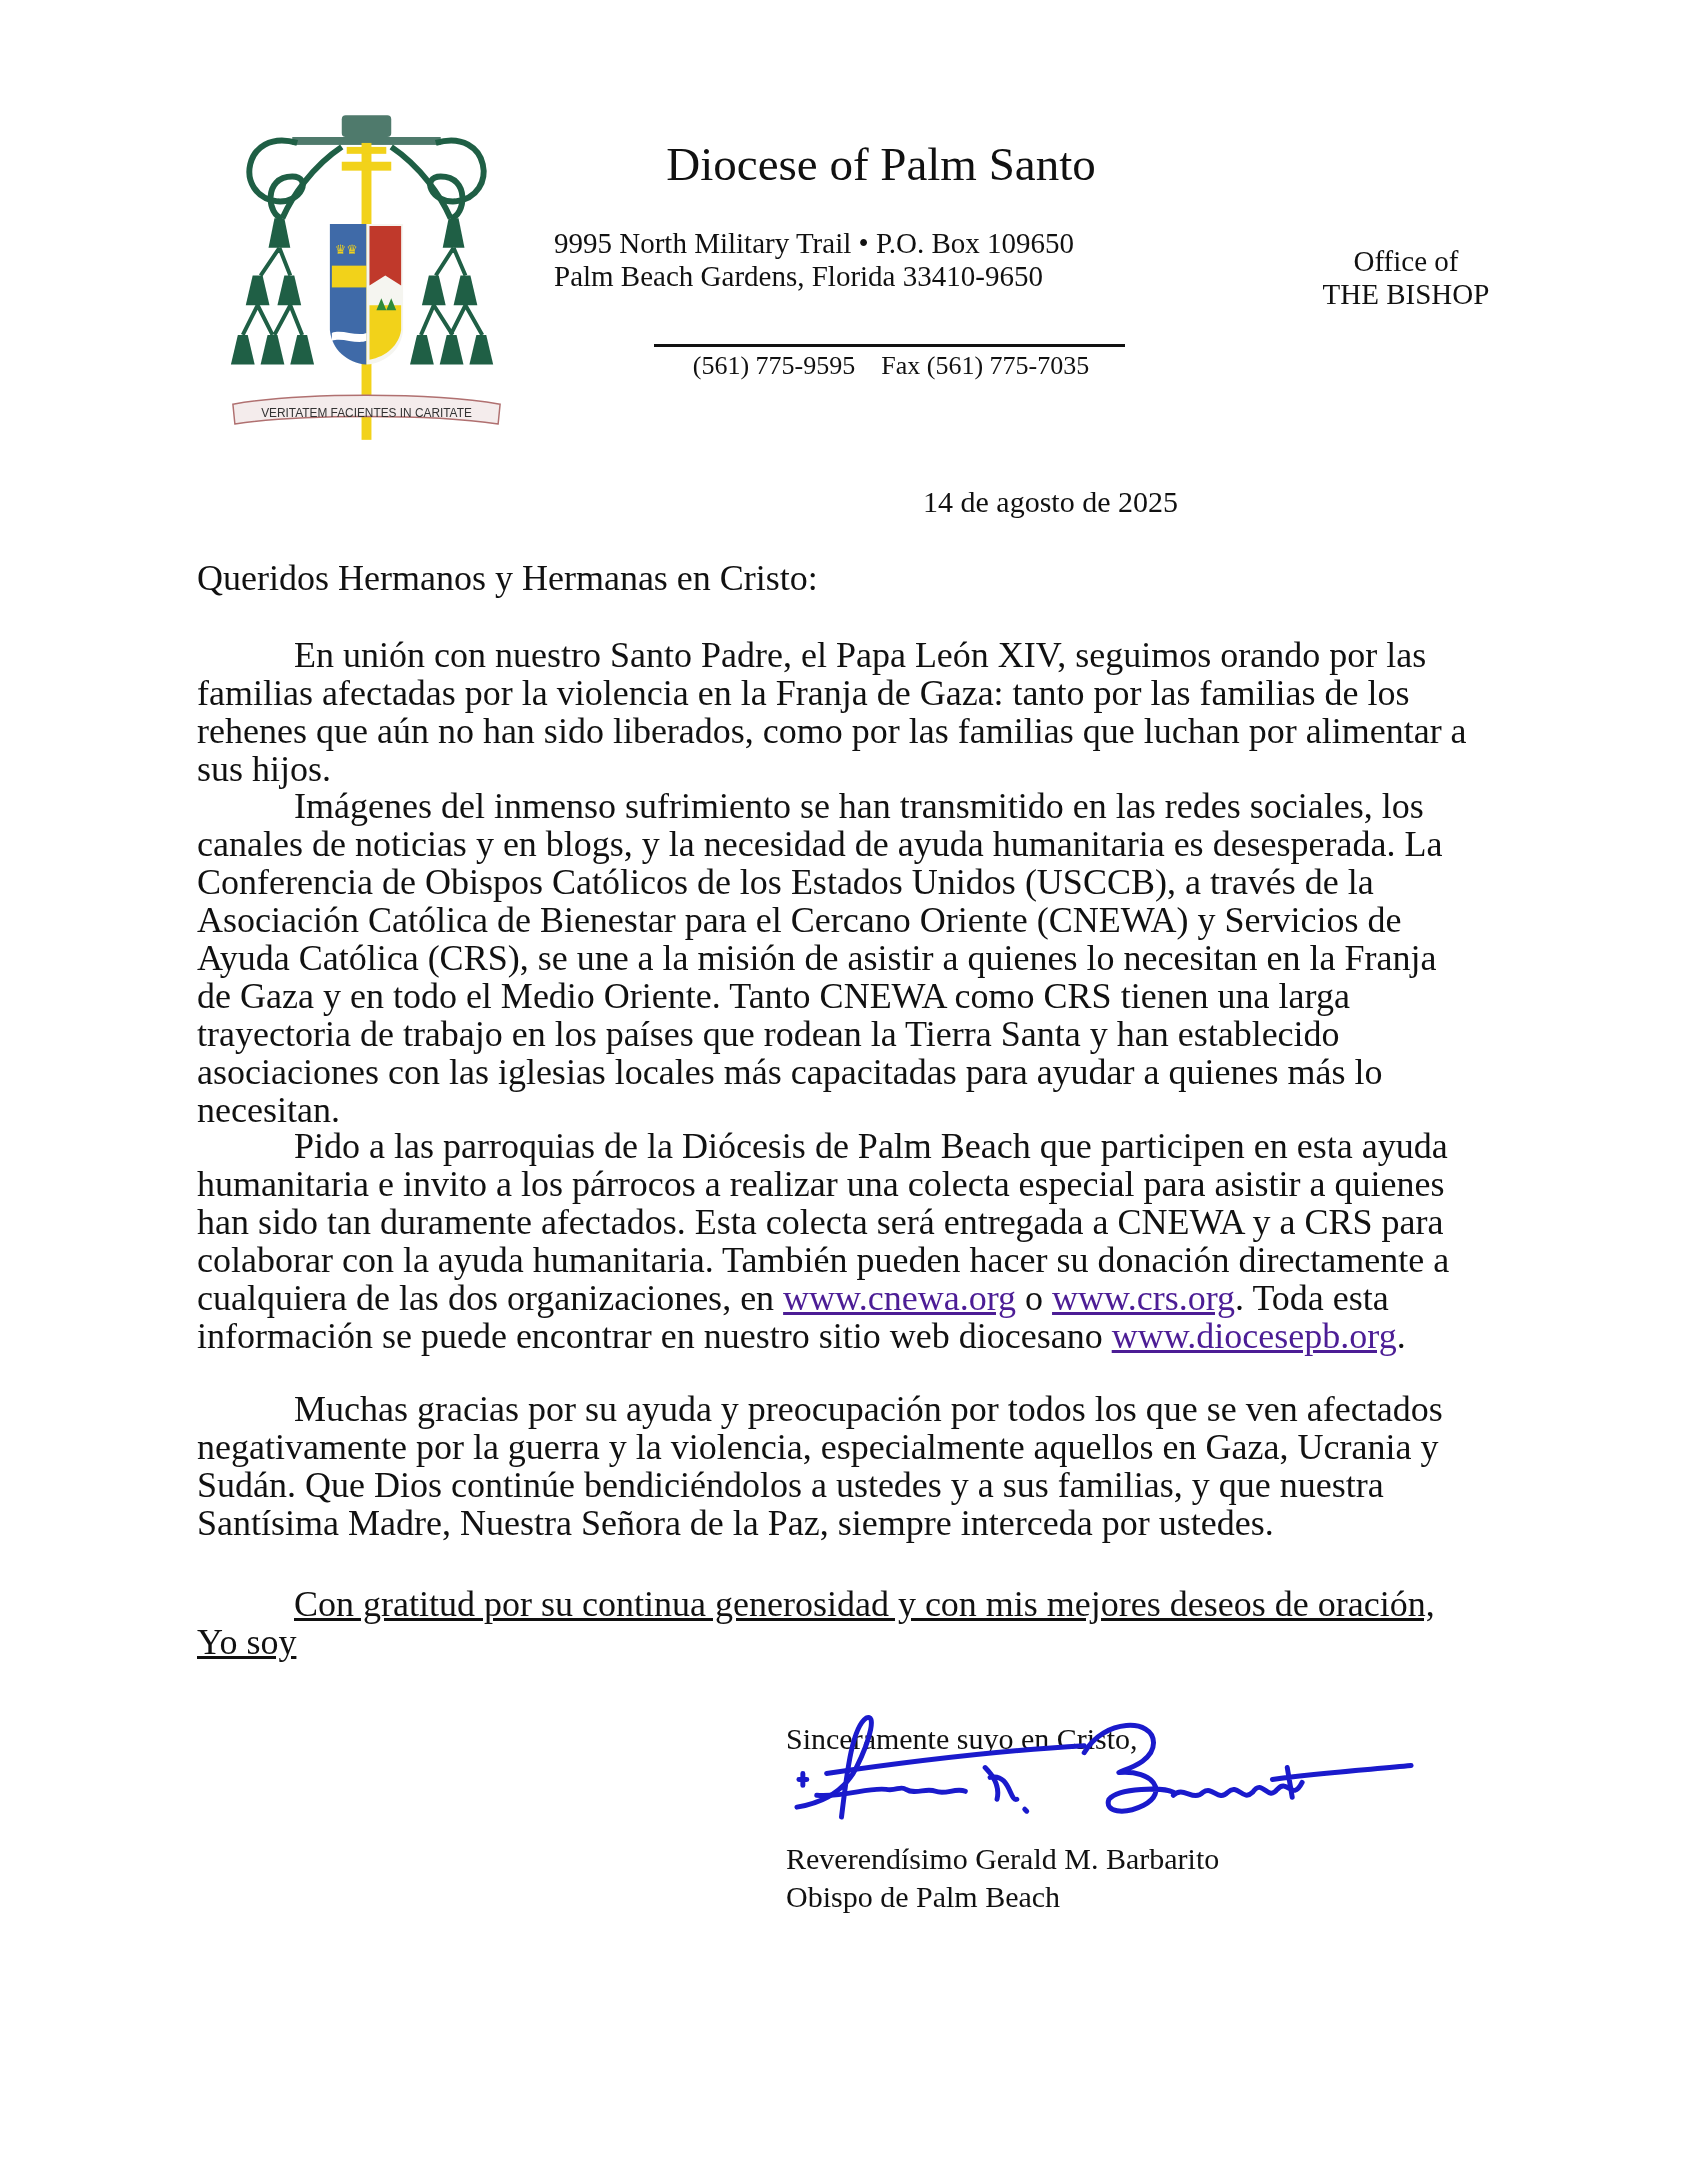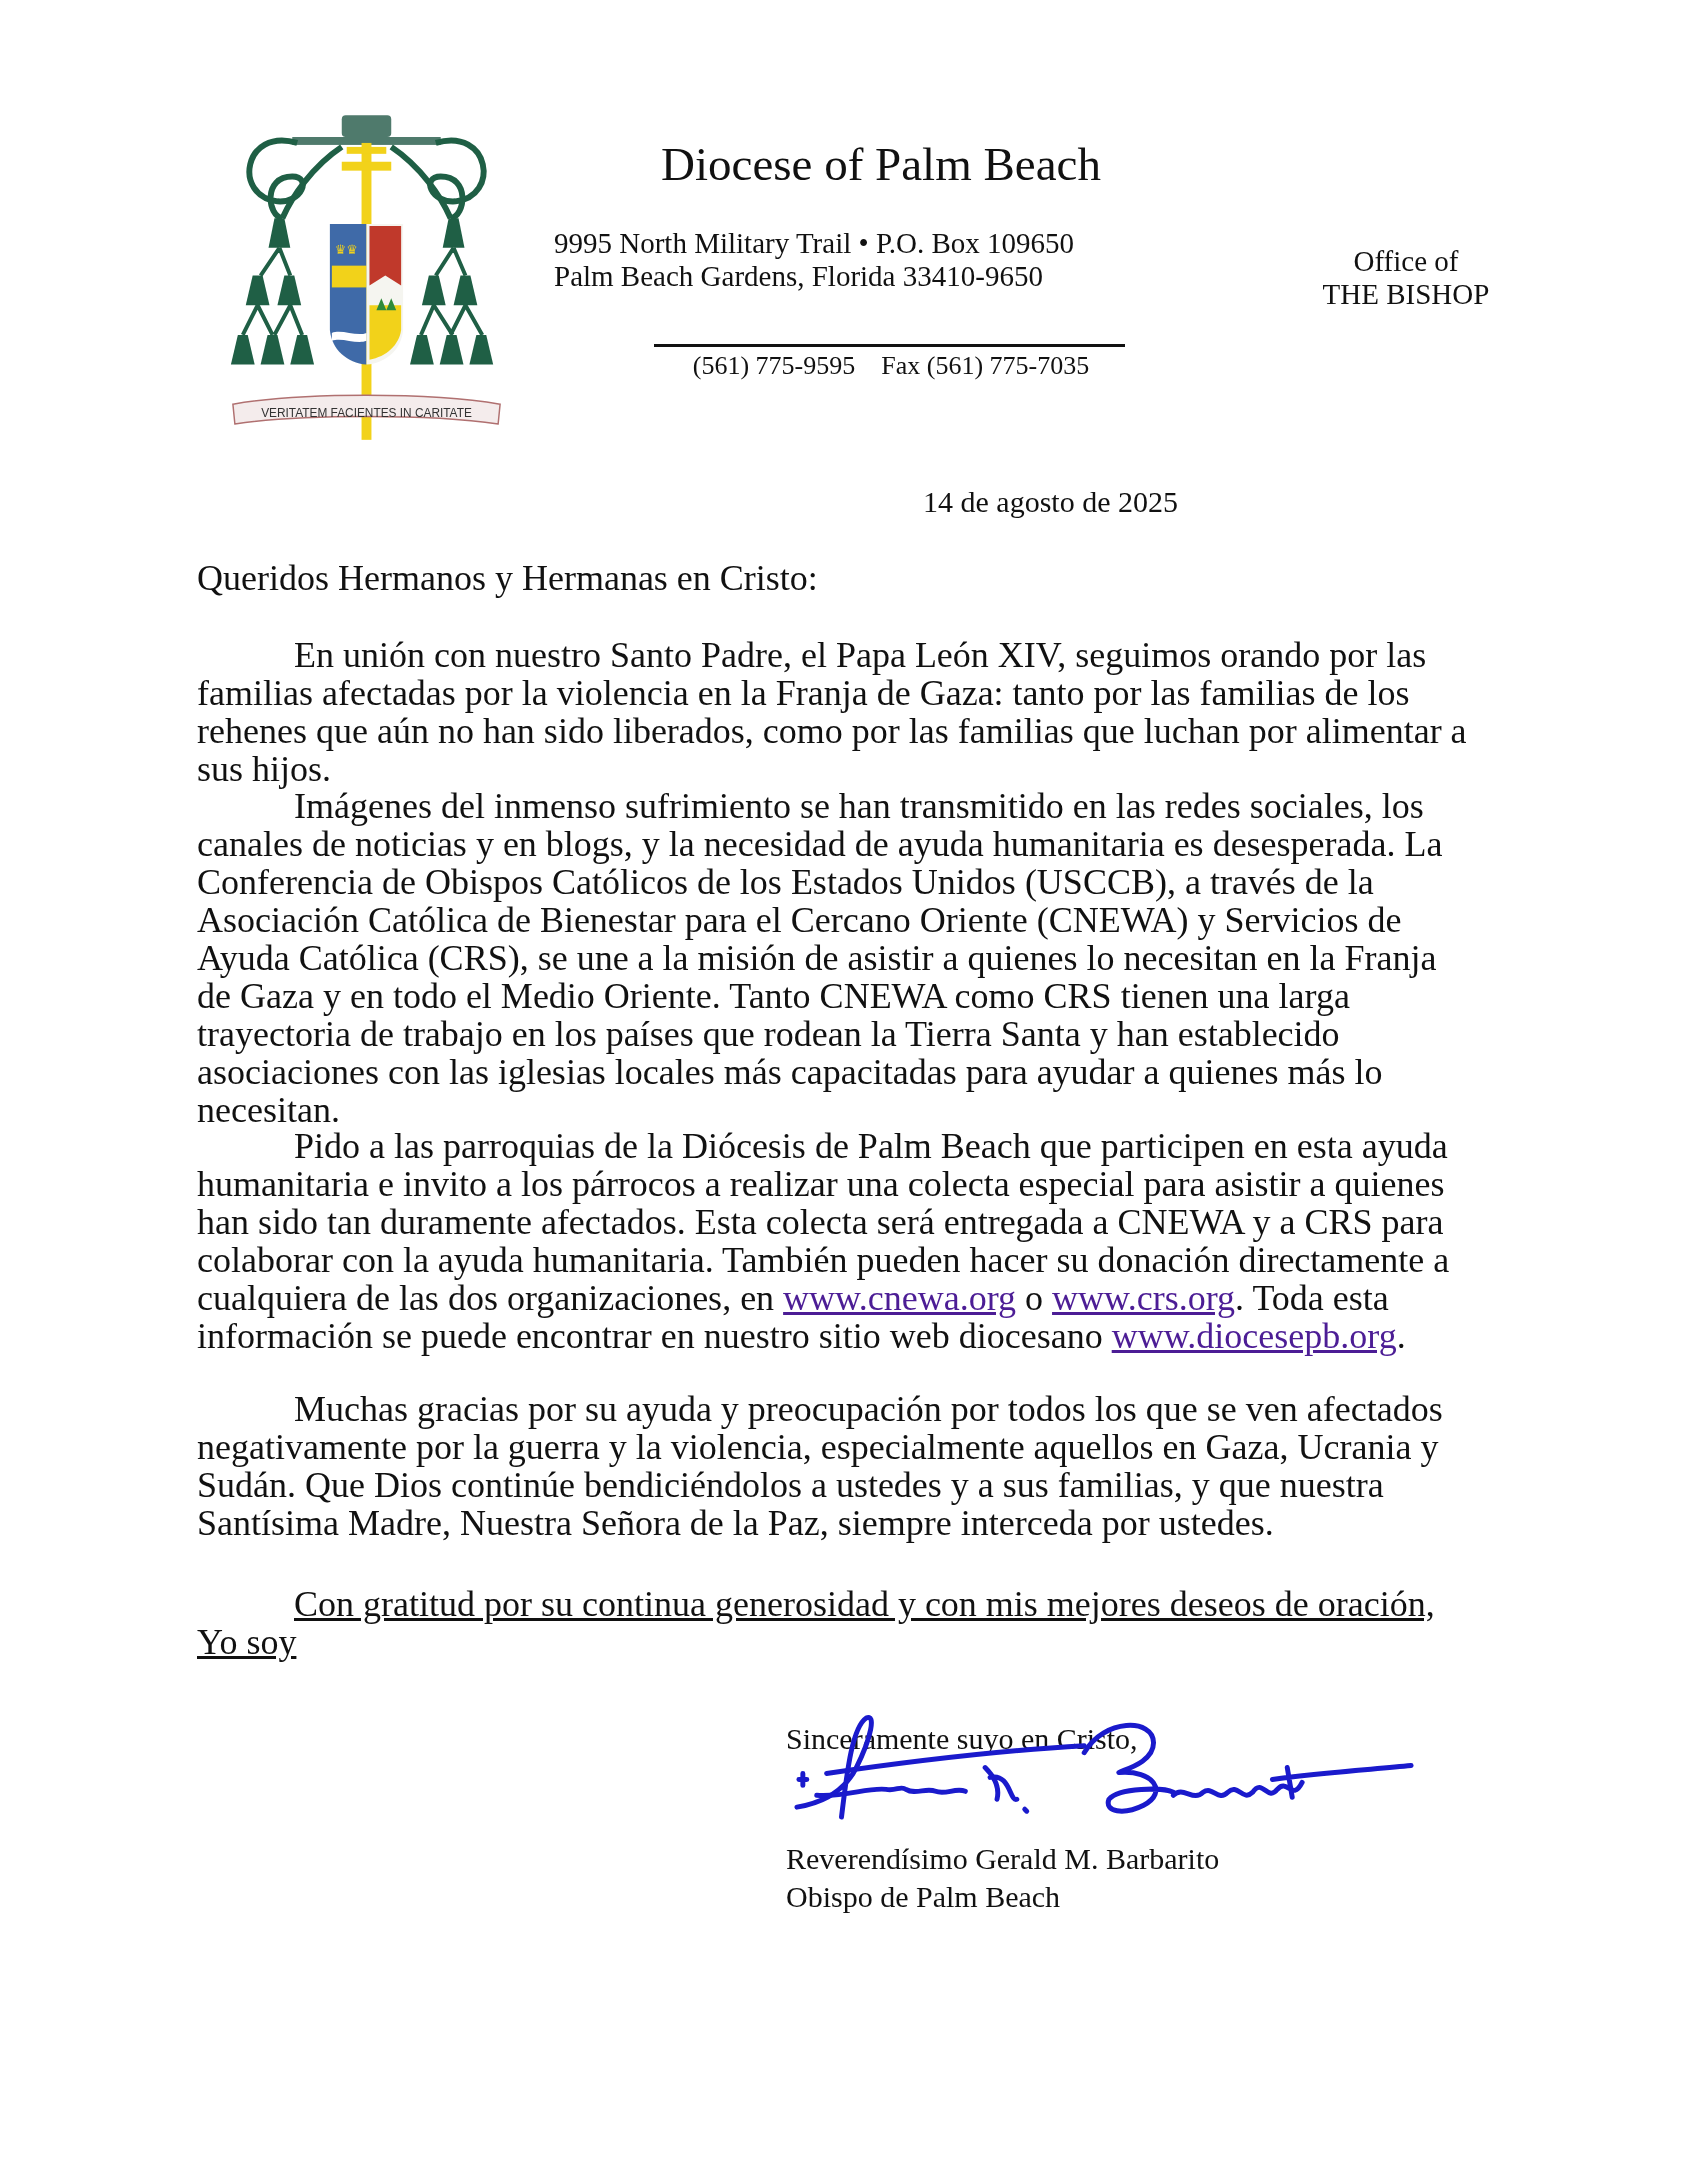--- a/index.html
+++ b/index.html
@@ -77,21 +77,21 @@
     <path d="M145 118 L182 118 L182 225 C180 245 165 258 145 260 Z" fill="#f5f5f0"></path>
     <path d="M148 120 L180 120 L180 180 L164 170 L148 180 Z" fill="#c0392b"></path>
     <path d="M148 200 L180 200 L180 225 C178 240 165 252 148 255 Z" fill="#f2d21a"></path>
     <path d="M155 205 l5 -12 l5 12 z M165 205 l5 -12 l5 12 z" fill="#2e8b3a"></path>
   </g>
 
   <path d="M10 300 C80 288 210 288 280 300 L278 320 C210 310 80 310 12 320 Z" fill="#f4ecec" stroke="#b07070" stroke-width="1.5"></path>
   <text x="145" y="313" text-anchor="middle" font-size="12" fill="#333" font-family="'Liberation Sans', sans-serif">VERITATEM FACIENTES IN CARITATE</text>
 </svg>
 
-<div id="title" class="abs">Diocese of Palm Beach</div>
+<div id="title" class="abs">Diocese of Palm Santo</div>
 <div class="abs addr" style="top:226px">9995 North Military Trail • P.O. Box 109650</div>
 <div class="abs addr" style="top:259px">Palm Beach Gardens, Florida 33410-9650</div>
 <div id="rule" class="abs"></div>
 <div id="phone" class="abs">(561) 775-9595    Fax (561) 775-7035</div>
 <div class="abs office" style="top:220px">Office of</div>
 <div class="abs office" style="top:253px">THE BISHOP</div>
 
 <div id="date" class="abs">14 de agosto de 2025</div>
 
 <p id="salutation" class="abs body-text para">Queridos Hermanos y Hermanas en Cristo:</p>

